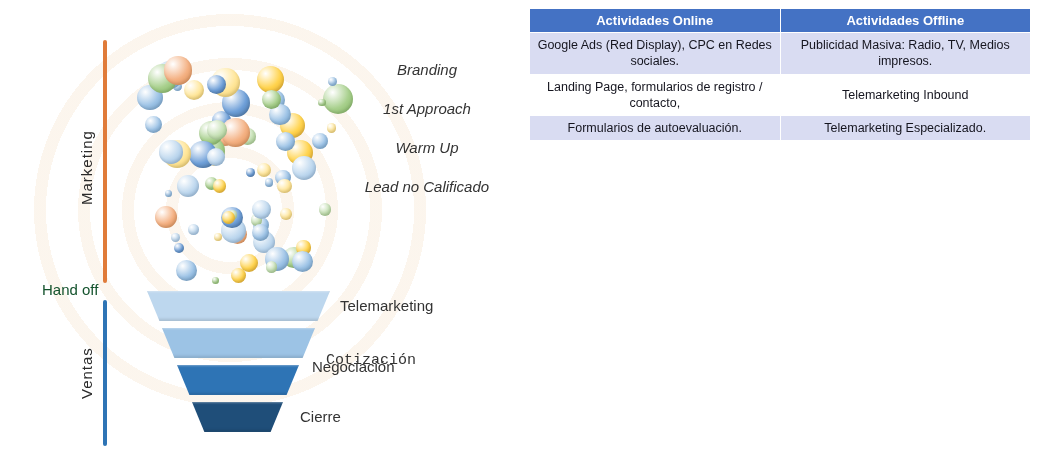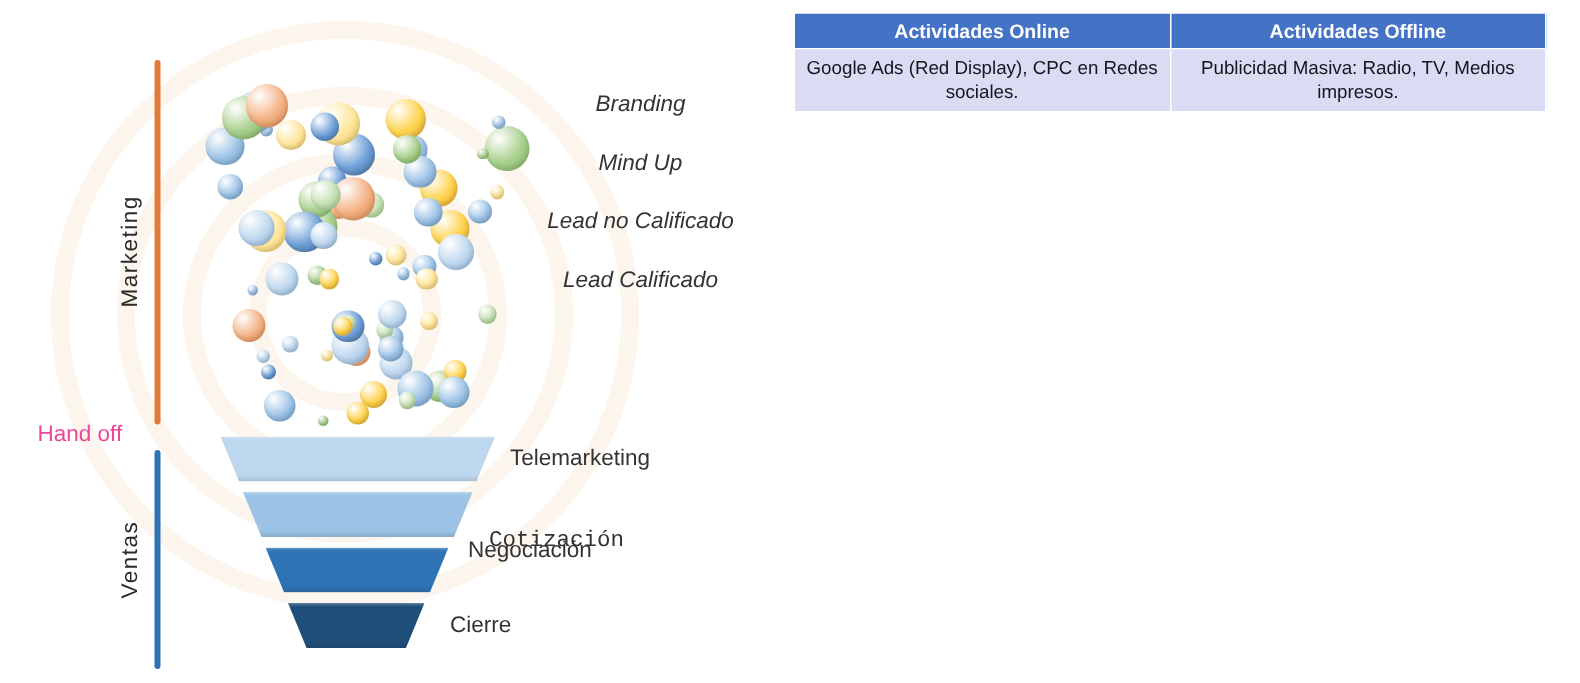--- a/index.html
+++ b/index.html
@@ -16,21 +16,21 @@
       transparent 196px); }
 
   
   .rail { position:absolute; width:4px; border-radius:2px; z-index:2; }
   .rail-marketing { left:103px; top:40px; height:243px; background:#E07B39; }
   .rail-ventas    { left:103px; top:300px; height:146px; background:#2E74B5; }
   .vlabel { position:absolute; writing-mode:vertical-rl; transform:rotate(180deg);
     font-size:15px; color:#2b2b2b; letter-spacing:1px; z-index:2; text-align:center; }
   .vlabel-marketing { left:78px; top:118px; height:100px; }
   .vlabel-ventas    { left:78px; top:342px; height:62px; }
-  .handoff { position:absolute; left:25px; top:281px; font-size:15px; color:#ec4899; z-index:2; }
+  .handoff { position:absolute; left:42px; top:281px; font-size:15px; color:#14532d; z-index:2; }
 
   
   .bubble-field { position:absolute; left:138px; top:52px; width:212px; height:235px; z-index:1; }
   .bubble { position:absolute; border-radius:50%; box-shadow:inset -1px -2px 3px rgba(0,0,0,.12); }
 
   
   .stage-labels { position:absolute; left:347px; top:50px; width:160px; z-index:2;font-style:italic; }
   .stage-label { height:39px; line-height:39px; text-align:center; font-size:15px; color:#333; white-space:nowrap; }
 
   
@@ -141,23 +141,23 @@
       <div class="bubble" style="left: 124px; top: 38.3px; width: 19.1px; height: 19.1px; background: radial-gradient(circle at 32% 28%, rgb(255, 255, 255) 0%, rgb(168, 208, 141) 55%, rgb(127, 179, 94) 100%);"></div>
       <div class="bubble" style="left: 189.5px; top: 24.7px; width: 9.7px; height: 9.7px; background: radial-gradient(circle at 32% 28%, rgb(255, 255, 255) 0%, rgb(157, 195, 230) 55%, rgb(111, 159, 201) 100%);"></div>
       <div class="bubble" style="left: 127.9px; top: 209.3px; width: 11.5px; height: 11.5px; background: radial-gradient(circle at 32% 28%, rgb(255, 255, 255) 0%, rgb(197, 224, 180) 55%, rgb(156, 197, 132) 100%);"></div>
       <div class="bubble" style="left: 74.7px; top: 127.4px; width: 13.3px; height: 13.3px; background: radial-gradient(circle at 32% 28%, rgb(255, 255, 255) 0%, rgb(255, 211, 77) 55%, rgb(223, 164, 44) 100%);"></div>
       <div class="bubble" style="left: 126.7px; top: 126.3px; width: 8.4px; height: 8.4px; background: radial-gradient(circle at 32% 28%, rgb(255, 255, 255) 0%, rgb(157, 195, 230) 55%, rgb(111, 159, 201) 100%);"></div>
       <div class="bubble" style="left: 69.3px; top: 96px; width: 18.1px; height: 18.1px; background: radial-gradient(circle at 32% 28%, rgb(255, 255, 255) 0%, rgb(189, 215, 238) 55%, rgb(143, 182, 220) 100%);"></div>
     </div>
 
   <div class="stage-labels">
     <div class="stage-label">Branding</div>
-    <div class="stage-label">Mind Up</div>
+    <div class="stage-label">1st Approach</div>
+    <div class="stage-label">Warm Up</div>
     <div class="stage-label">Lead no Calificado</div>
-    <div class="stage-label">Lead Calificado</div>
   </div>
 
   <div class="trap trap1" style="background-color: rgb(189, 215, 238);"></div>
   <div class="trap trap2" style="background-color: rgb(156, 195, 229);"></div>
   <div class="trap trap3" style="background-color: rgb(46, 116, 181);"></div>
   <div class="trap trap4" style="background-color: rgb(31, 78, 121);"></div>
   <div class="trap-label tl1">Telemarketing</div>
   <div class="trap-label tl2">Cotización</div>
   <div class="trap-label tl3">Negociación</div>
   <div class="trap-label tl4">Cierre</div>
@@ -167,17 +167,25 @@
       <tr>
         <th>Actividades Online</th>
         <th>Actividades Offline</th>
       </tr>
     </thead>
     <tbody>
       <tr>
         <td>Google Ads (Red Display), CPC en Redes sociales.</td>
         <td>Publicidad Masiva: Radio, TV, Medios impresos.</td>
       </tr>
+      <tr>
+        <td>Landing Page, formularios de registro / contacto,</td>
+        <td>Telemarketing Inbound</td>
+      </tr>
+      <tr>
+        <td>Formularios de autoevaluación.</td>
+        <td>Telemarketing Especializado.</td>
+      </tr>
     </tbody>
   </table>
 
 
 </div>
 
 </body></html>

